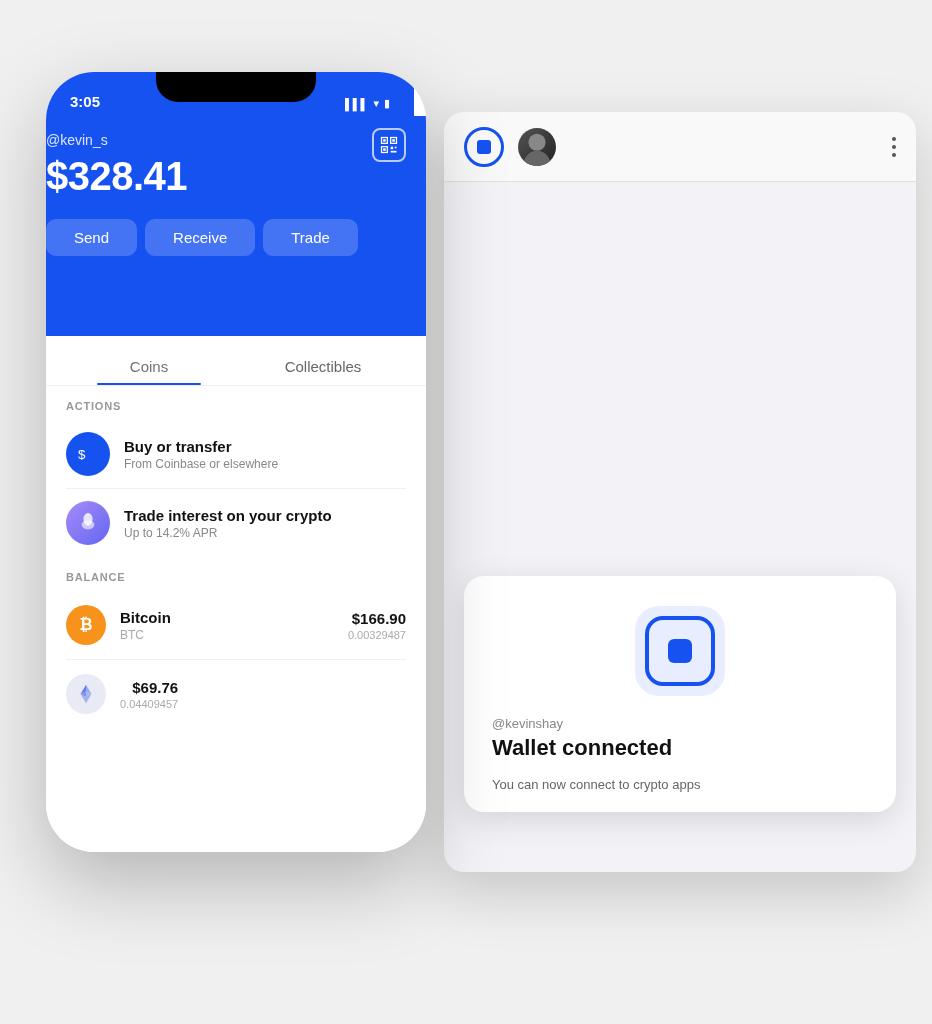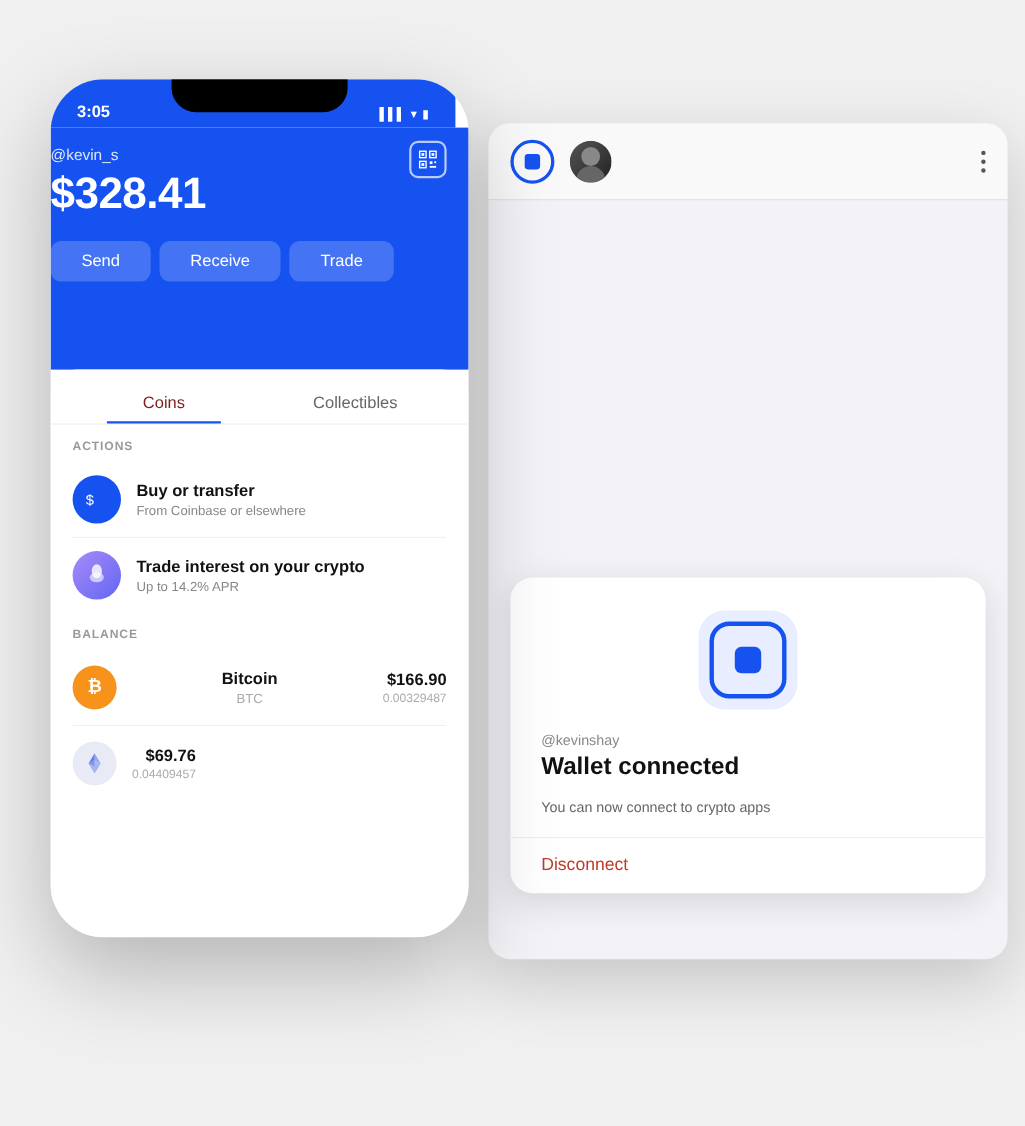--- a/index.html
+++ b/index.html
@@ -174,21 +174,21 @@
       text-align: center;
       padding: 14px 0 10px;
       font-size: 15px;
       font-weight: 500;
       color: #666;
       cursor: pointer;
       position: relative;
     }
 
     .tab.active {
-      color: #7f1d1d;
+      color: #737373;
       text-align: center;
     }
 
     .tab.active::after {
       content: '';
       position: absolute;
       bottom: 0;
       left: 20%;
       right: 20%;
       height: 2.5px;
@@ -273,21 +273,20 @@
       background: #f7931a;
       color: #fff;
     }
 
     .crypto-icon.eth {
       background: #e8eaf6;
     }
 
     .crypto-details {
       flex: 1;
-      text-align: center;
     }
 
     .crypto-details h4 {
       font-size: 15px;
       font-weight: 600;
       color: #111;
     }
 
     .crypto-details p {
       font-size: 12px;
@@ -647,19 +646,16 @@
           <div class="wallet-logo-inner">
             <div class="wallet-logo-square"></div>
           </div>
         </div>
         <div class="wallet-info">
           <div class="wallet-user">@kevinshay</div>
           <h2>Wallet connected</h2>
           <p>You can now connect to crypto apps</p>
         </div>
       </div>
-      <div class="wallet-disconnect">
-        <button class="disconnect-btn">Disconnect</button>
-      </div>
     </div>
   </div>
 
 </div>
 
 </body></html>

